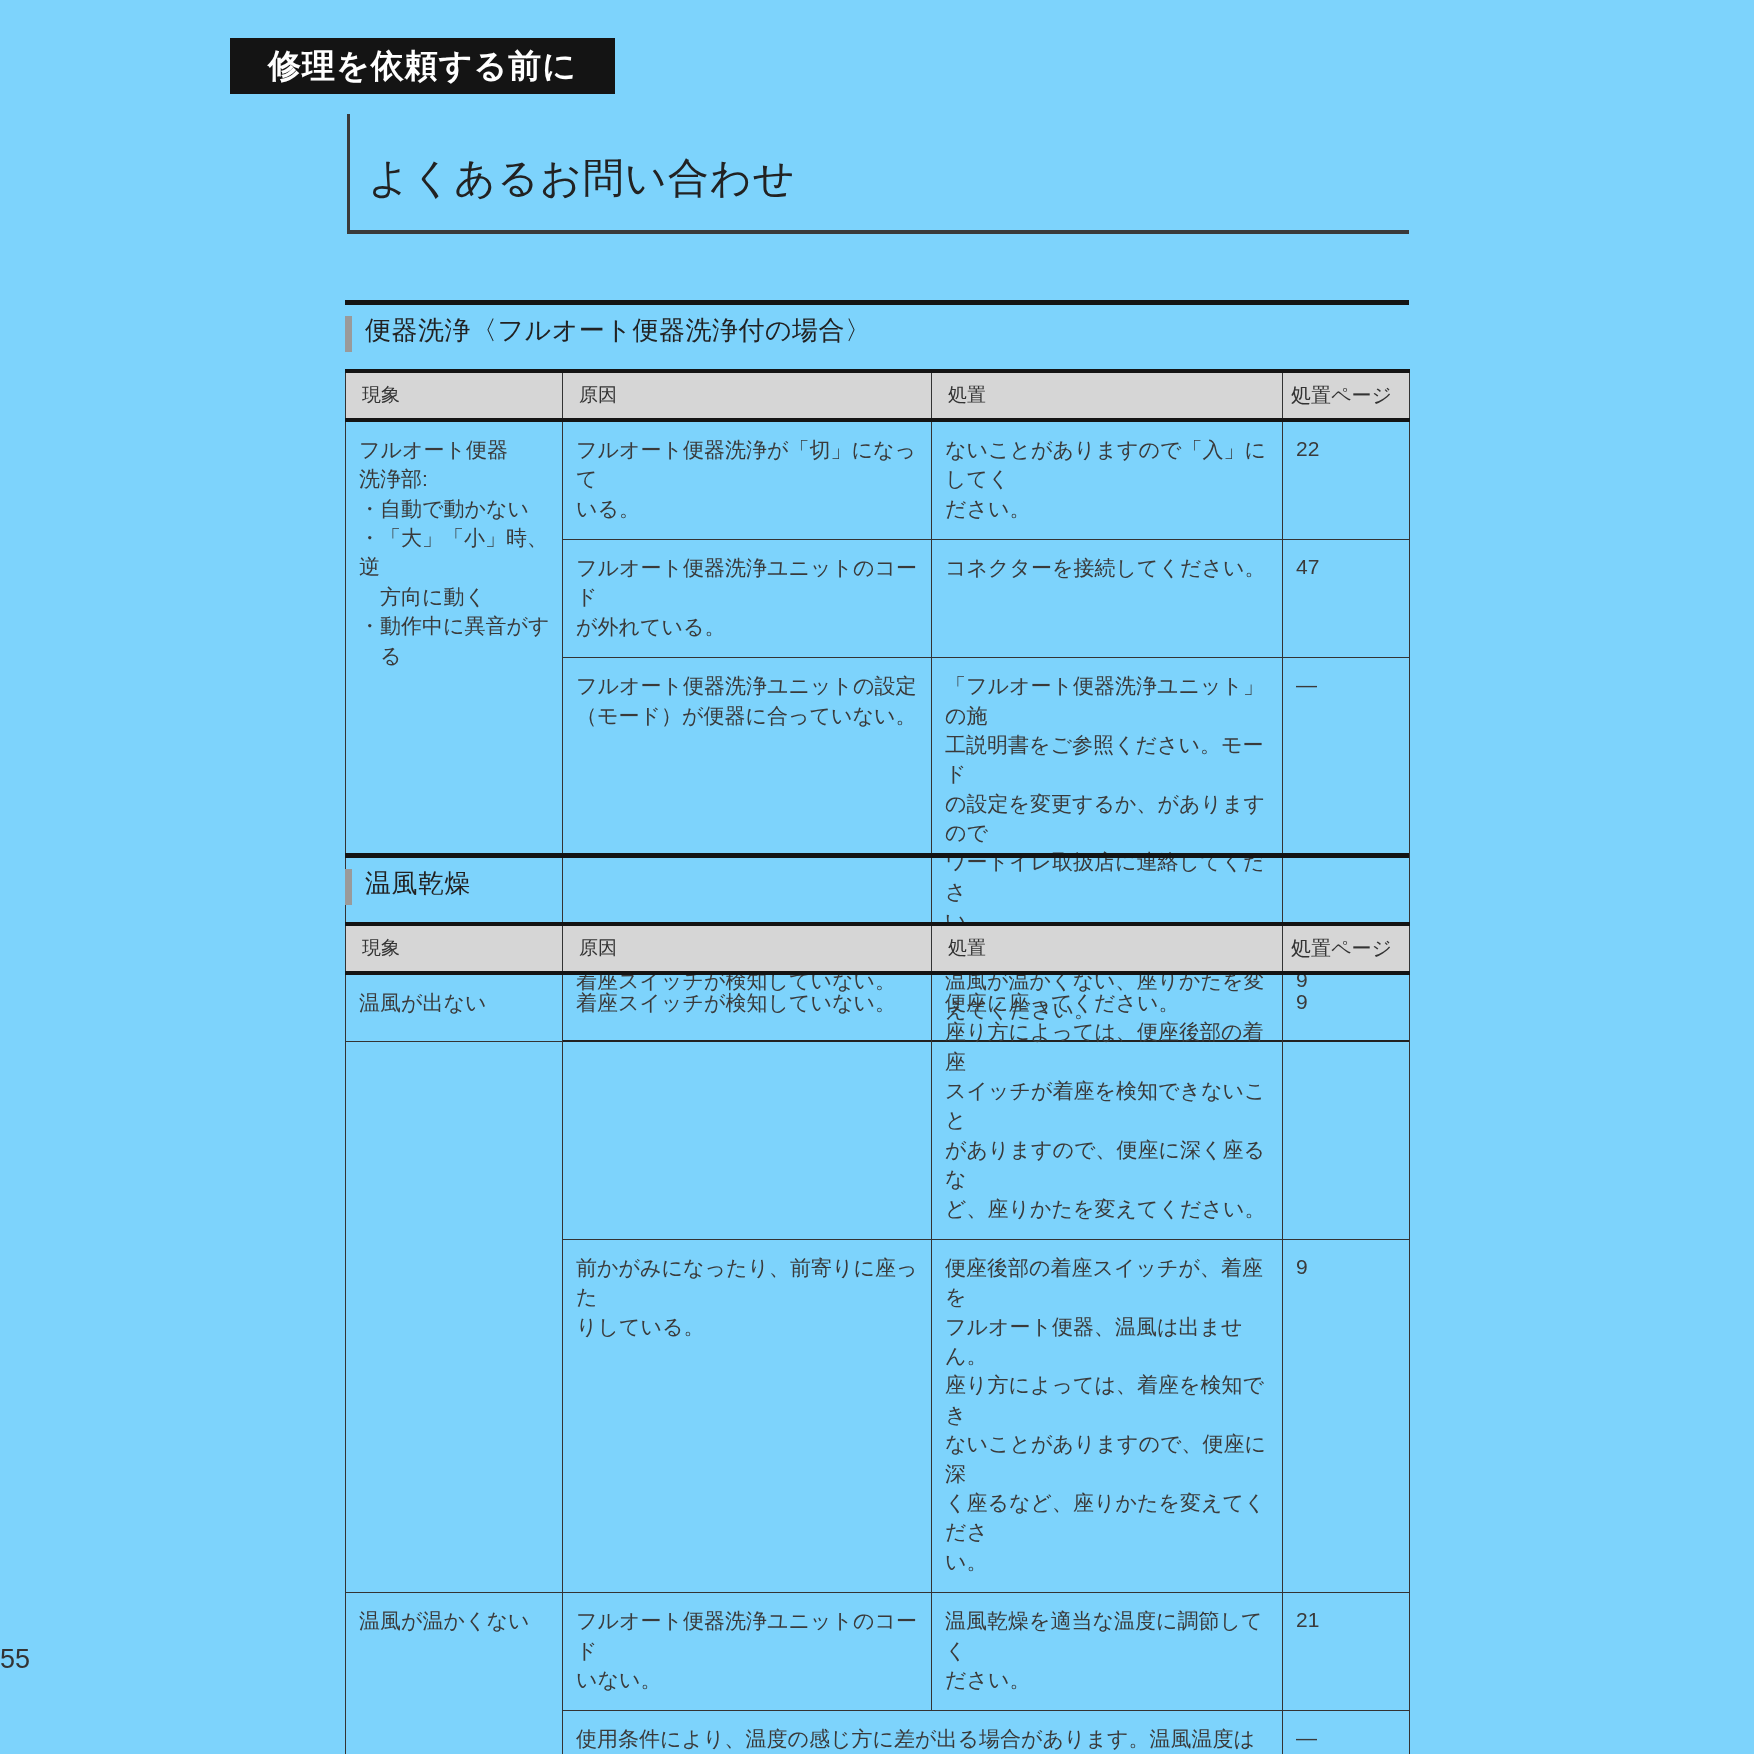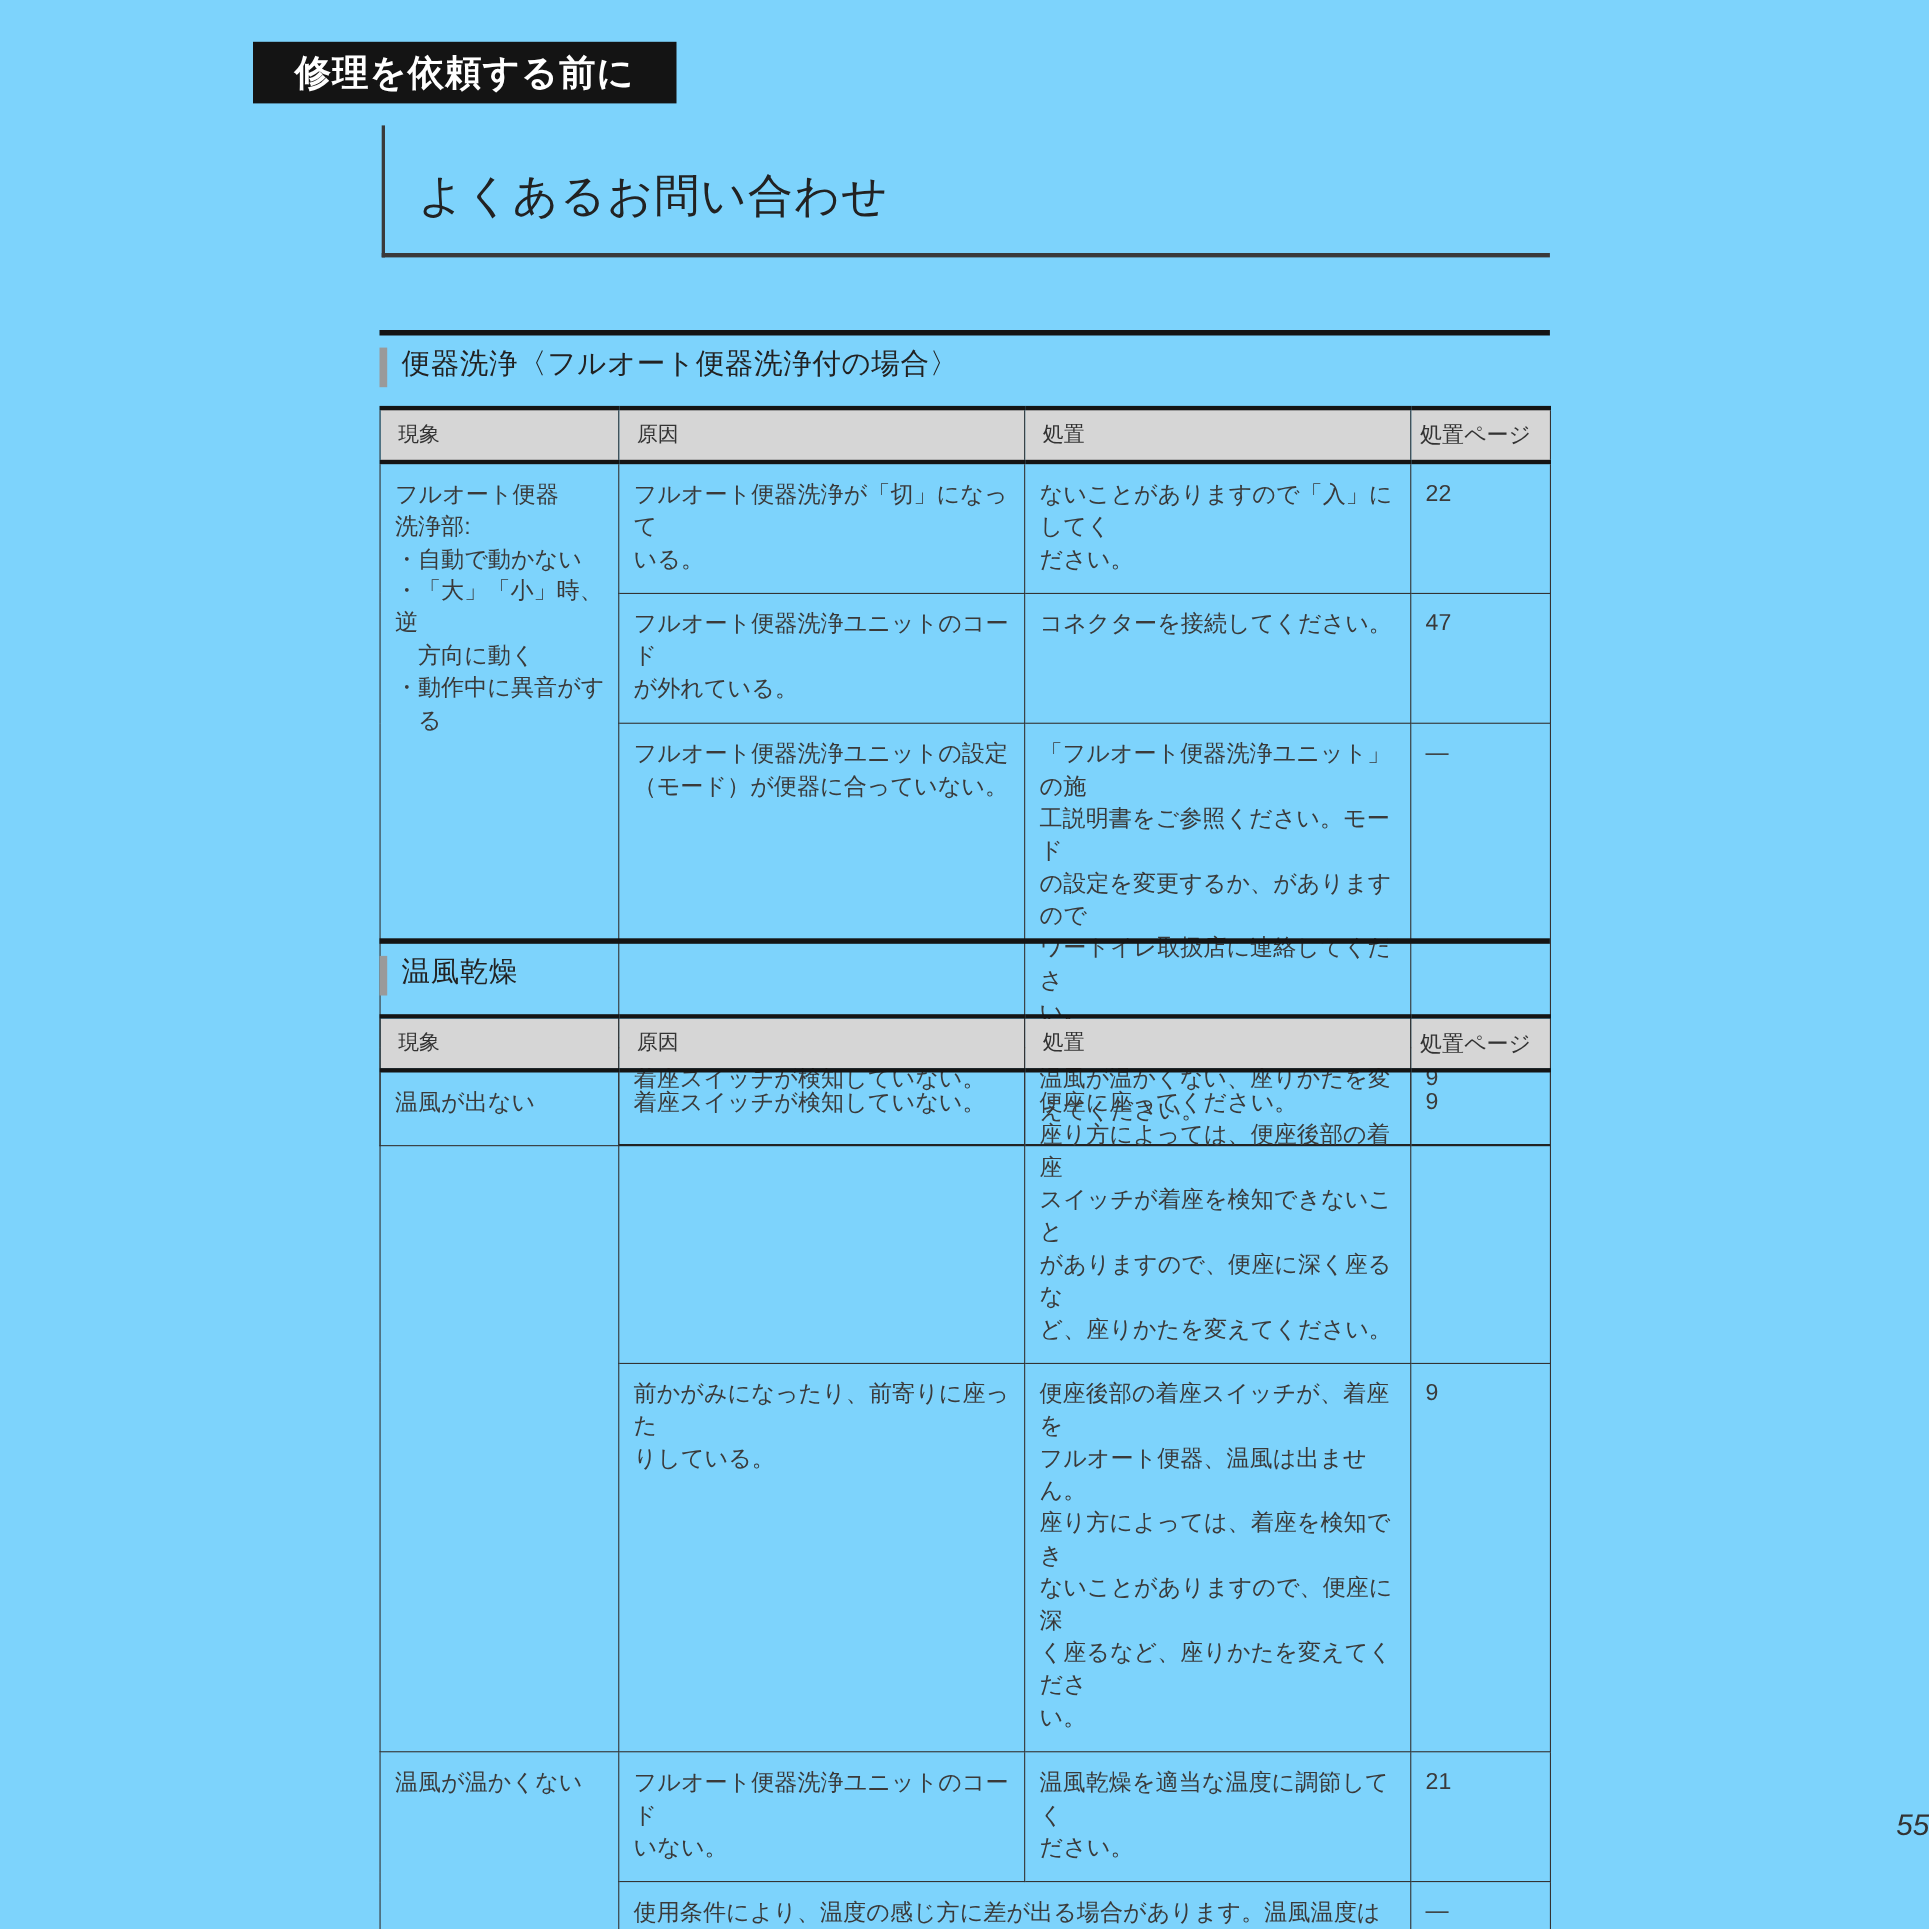--- a/index.html
+++ b/index.html
@@ -23,21 +23,21 @@
   
   .title-block{
     position:absolute;left:347px;top:114px;
     width:1062px;height:120px;
     border-left:3px solid #3a3a3a;
     border-bottom:4px solid #3a3a3a;
     box-sizing:border-box;
     display:flex;align-items:flex-end;
   }
   .title-block h1{
-    margin:12px;padding:0 0 12px 18px;
+    margin:0;padding:0 0 24px 18px;
     font-size:41px;font-weight:normal;color:#222;
     letter-spacing:1px;
   }
   
   .section{position:absolute;left:345px;width:1064px;}
   .section-1{top:300px;}
   .section-2{top:853px;}
   .section-header{
     position:relative;
     border-top:5px solid #141414;
@@ -79,21 +79,21 @@
     font-size:21px;line-height:1.4;color:#3a3a3a;
     white-space:pre-line;
     box-sizing:border-box;
   }
   tbody tr:last-child td{border-bottom:2px solid #222;}
   td.pg{text-align:left;padding-top:12px;}
   td.note{padding-right:16px;}
   
   .page-num{
     position:absolute;left:0;top:1644px;width:100%;
-    text-align:right;font-size:27px;color:#333;font-style:italic;
+    text-align:left;font-size:27px;color:#333;
   }
 </style>
 </head>
 <body>
 
 <div class="page">
 
   <div class="badge">
     <span>修理を依頼する前に</span>
   </div>

